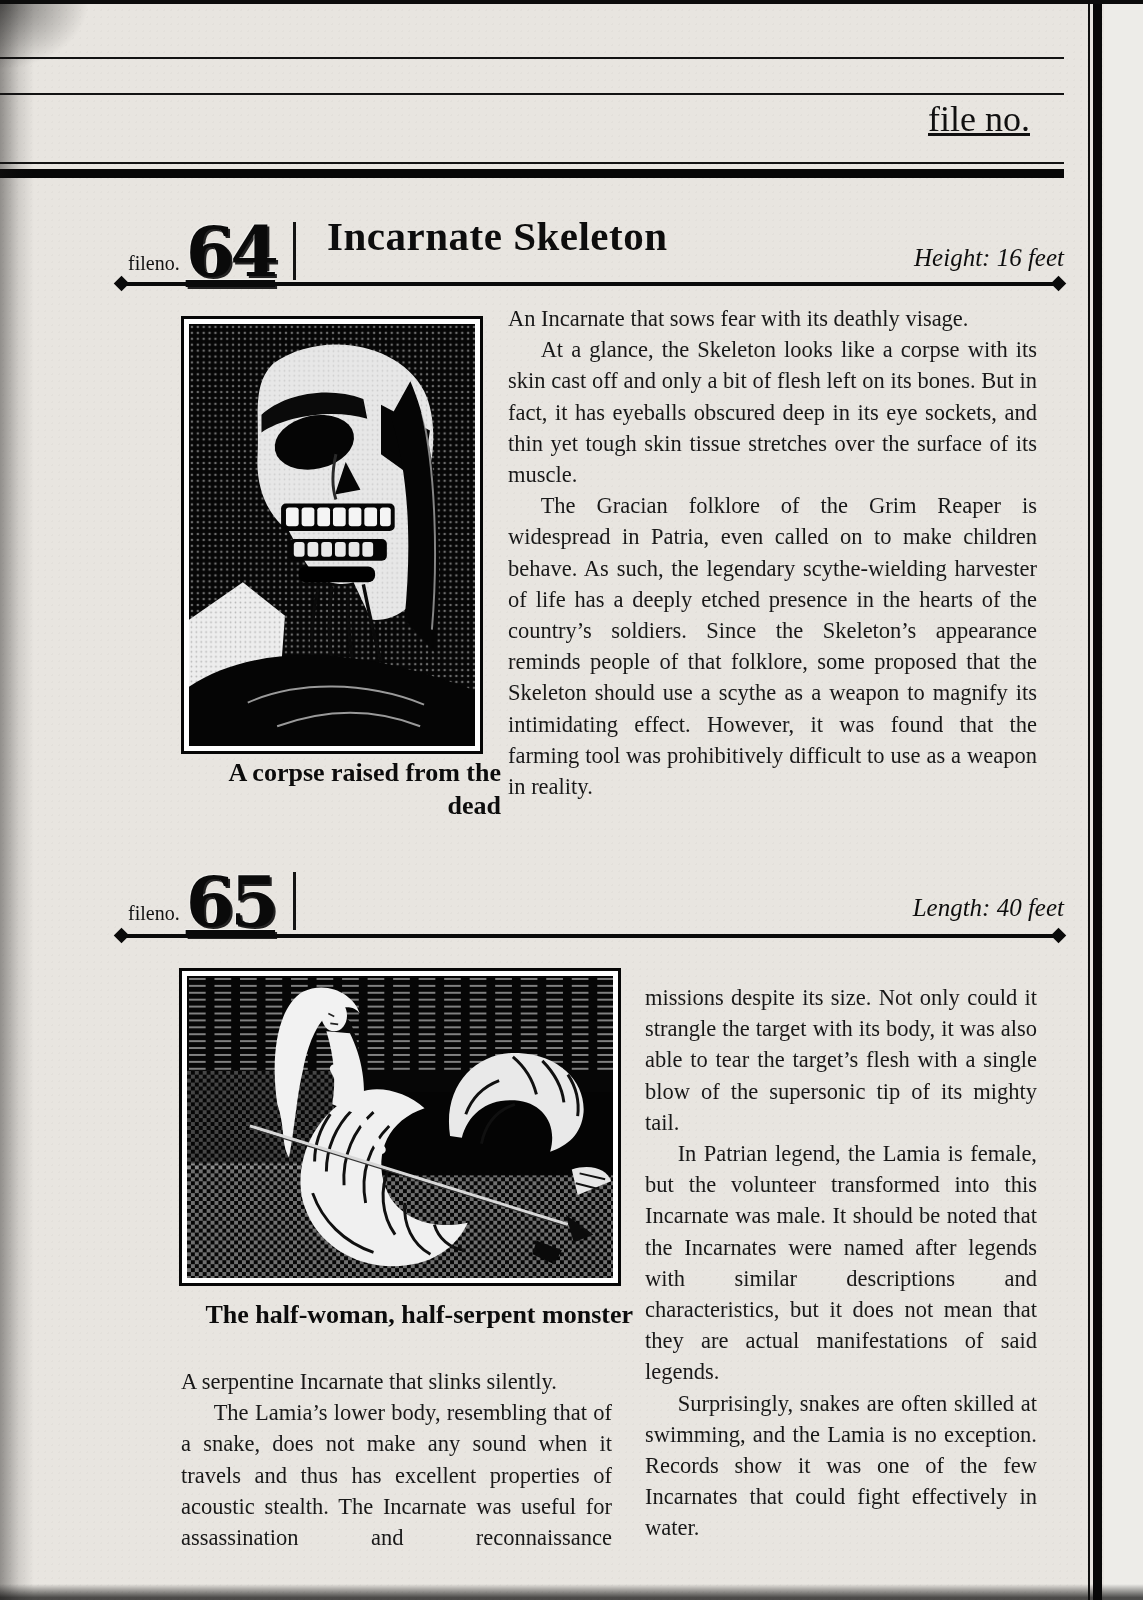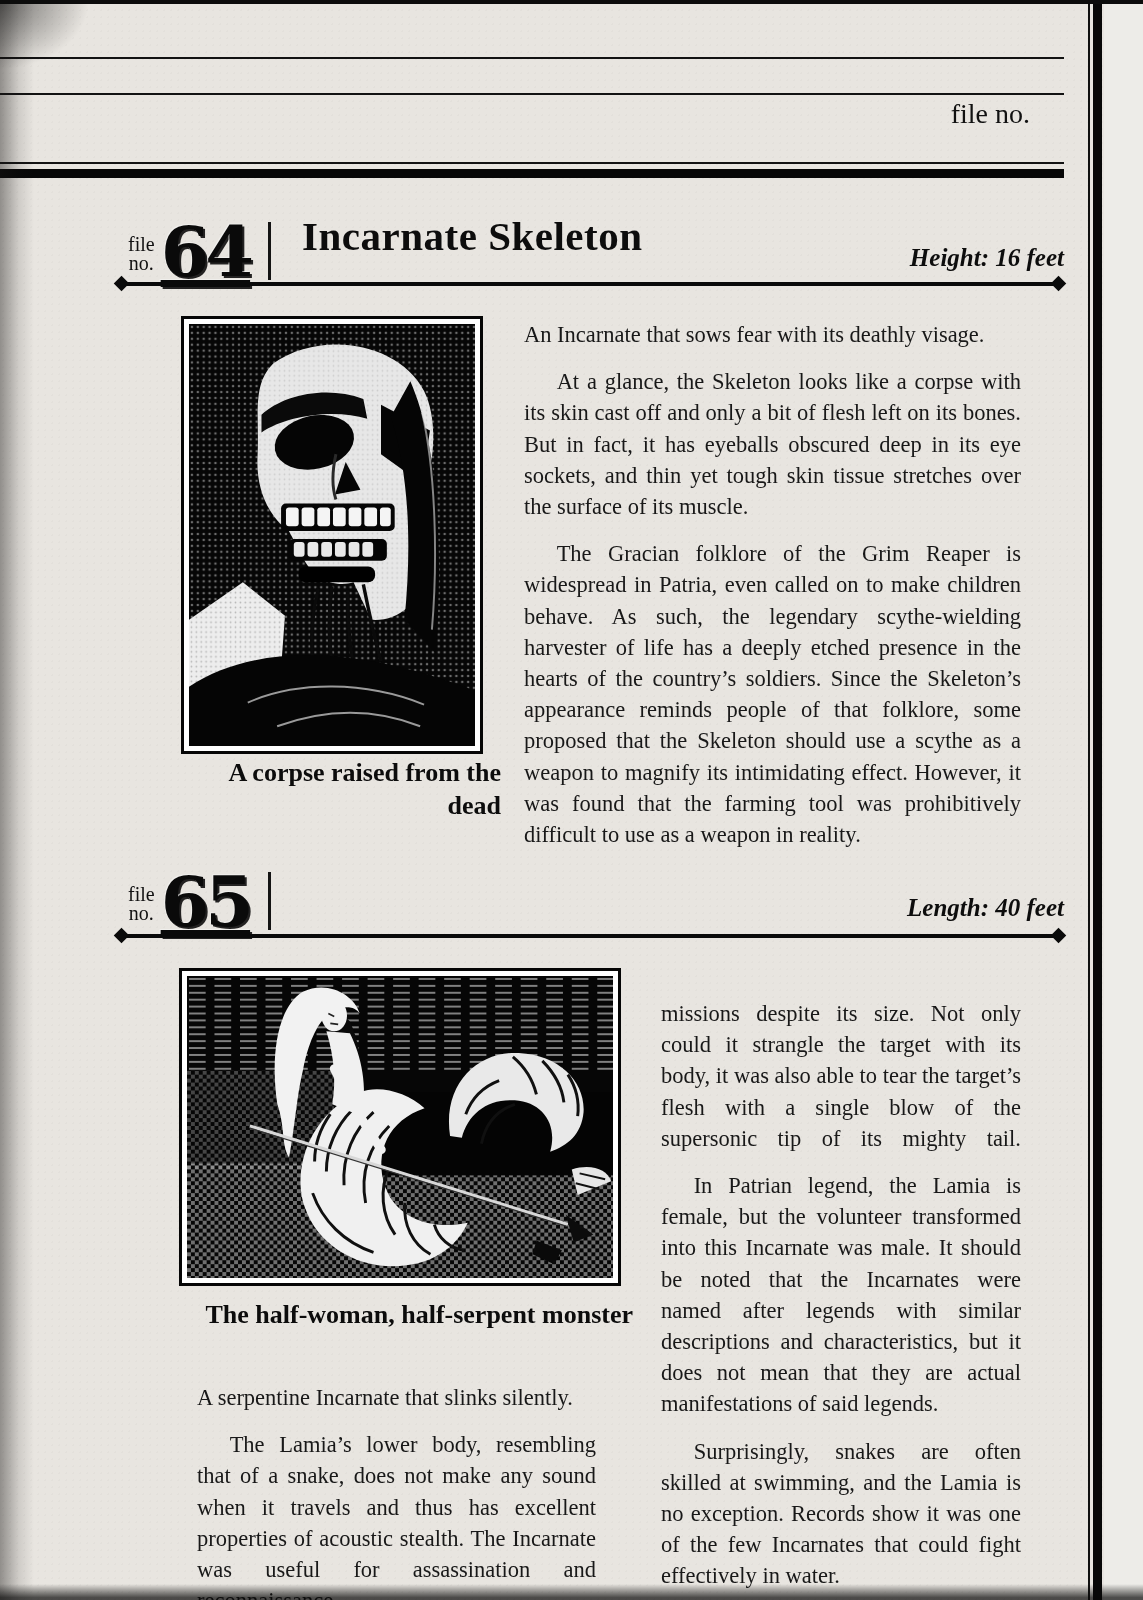--- a/index.html
+++ b/index.html
@@ -24,37 +24,37 @@
   .vline-thick{position:absolute;top:0;left:1093px;width:9px;height:100%;background:#080808;}
 
   
   .hrule{position:absolute;left:0;background:#121212;}
   .rule1{top:57px;width:1064px;height:2px;}
   .rule2{top:93px;width:1064px;height:2px;}
   .rule3{top:162px;width:1064px;height:2px;}
   .rule4{top:169px;width:1064px;height:9px;background:#070707;}
 
   .file-range-row{position:absolute;top:98px;right:113px;display:flex;align-items:baseline;gap:14px;}
-  .file-range-label{font-size:28px;color:#111;}
+  .file-range-label{font-size:36px;color:#111;text-decoration:underline;}
   .file-range-value{font-family:"DejaVu Serif",serif;font-weight:700;font-size:50px;line-height:1;
     letter-spacing:1px;color:#0a0a0a;
     text-shadow:-1px -1px 0 rgba(245,245,242,.65), 2px 2px 0 rgba(0,0,0,.85);}
 
   
   .entry-header{position:absolute;left:128px;width:936px;height:64px;display:flex;align-items:flex-end;}
   .eh64{top:216px;} .eh65{top:866px;}
-  .file-word{font-size:20px;line-height:19px;color:#111;display:flex;flex-direction:column;
-    padding-bottom:7px;margin-right:6px;text-align:center;}
+  .file-word{font-size:20px;line-height:19px;color:#111;display:flex;flex-direction:row;
+    padding-bottom:7px;margin-right:6px;}
   .big-num{font-family:"DejaVu Serif",serif;font-weight:700;font-size:70px;line-height:56px;
     letter-spacing:-4px;color:#0a0a0a;padding-right:6px;
     text-shadow:-1px -1px 0 rgba(245,245,242,.65), 2px 2px 0 rgba(0,0,0,.85);text-decoration:underline;}
   .num-divider{width:3px;height:58px;background:#141414;margin:0 14px 0 12px;}
   .entry-title{font-size:41px;line-height:1;font-weight:700;margin:17px;
     padding-bottom:6px;letter-spacing:.5px;color:#0d0d0d;}
-  .entry-stat{margin-left:auto;font-size:25px;font-style:italic;font-weight:700;
+  .entry-stat{margin-left:auto;font-size:25px;font-style:italic;font-weight:400;
     padding-bottom:8px;color:#0d0d0d;}
 
   .diamond-rule{position:absolute;left:116px;width:948px;height:13px;display:flex;align-items:center;}
   .dr64{top:277px;} .dr65{top:929px;}
   .diamond{width:11px;height:11px;background:#0a0a0a;transform:rotate(45deg);flex:0 0 auto;}
   .dline{flex:1;height:4px;background:#0a0a0a;margin:0 -3px;}
 
   
   .figure{position:absolute;box-sizing:border-box;border:3px solid #050505;background:#ffffff;
     padding:5px;}
@@ -64,21 +64,21 @@
 
   .caption{position:absolute;font-weight:700;font-size:26px;line-height:33px;color:#0c0c0c;text-align:right;}
   .cap64{left:181px;top:756px;width:320px;}
   .cap65{left:181px;top:1298px;width:452px;}
 
   
   .bodycol{position:absolute;font-size:22.5px;line-height:31.2px;text-align:justify;color:#181818;}
   .col64{left:508px;top:303px;width:529px;}
   .col65L{left:181px;top:1366px;width:431px;}
   .col65R{left:645px;top:982px;width:392px;}
-  .bodycol p{margin:16px;}
+  .bodycol p{margin:0;}
   .bodycol p.indent{text-indent:1.45em;}
   .bodycol p.cont{text-align-last:justify;}
 </style>
 </head>
 <body>
 
 <div id="page">
 
   <div class="hrule rule1"></div>
   <div class="hrule rule2"></div>

